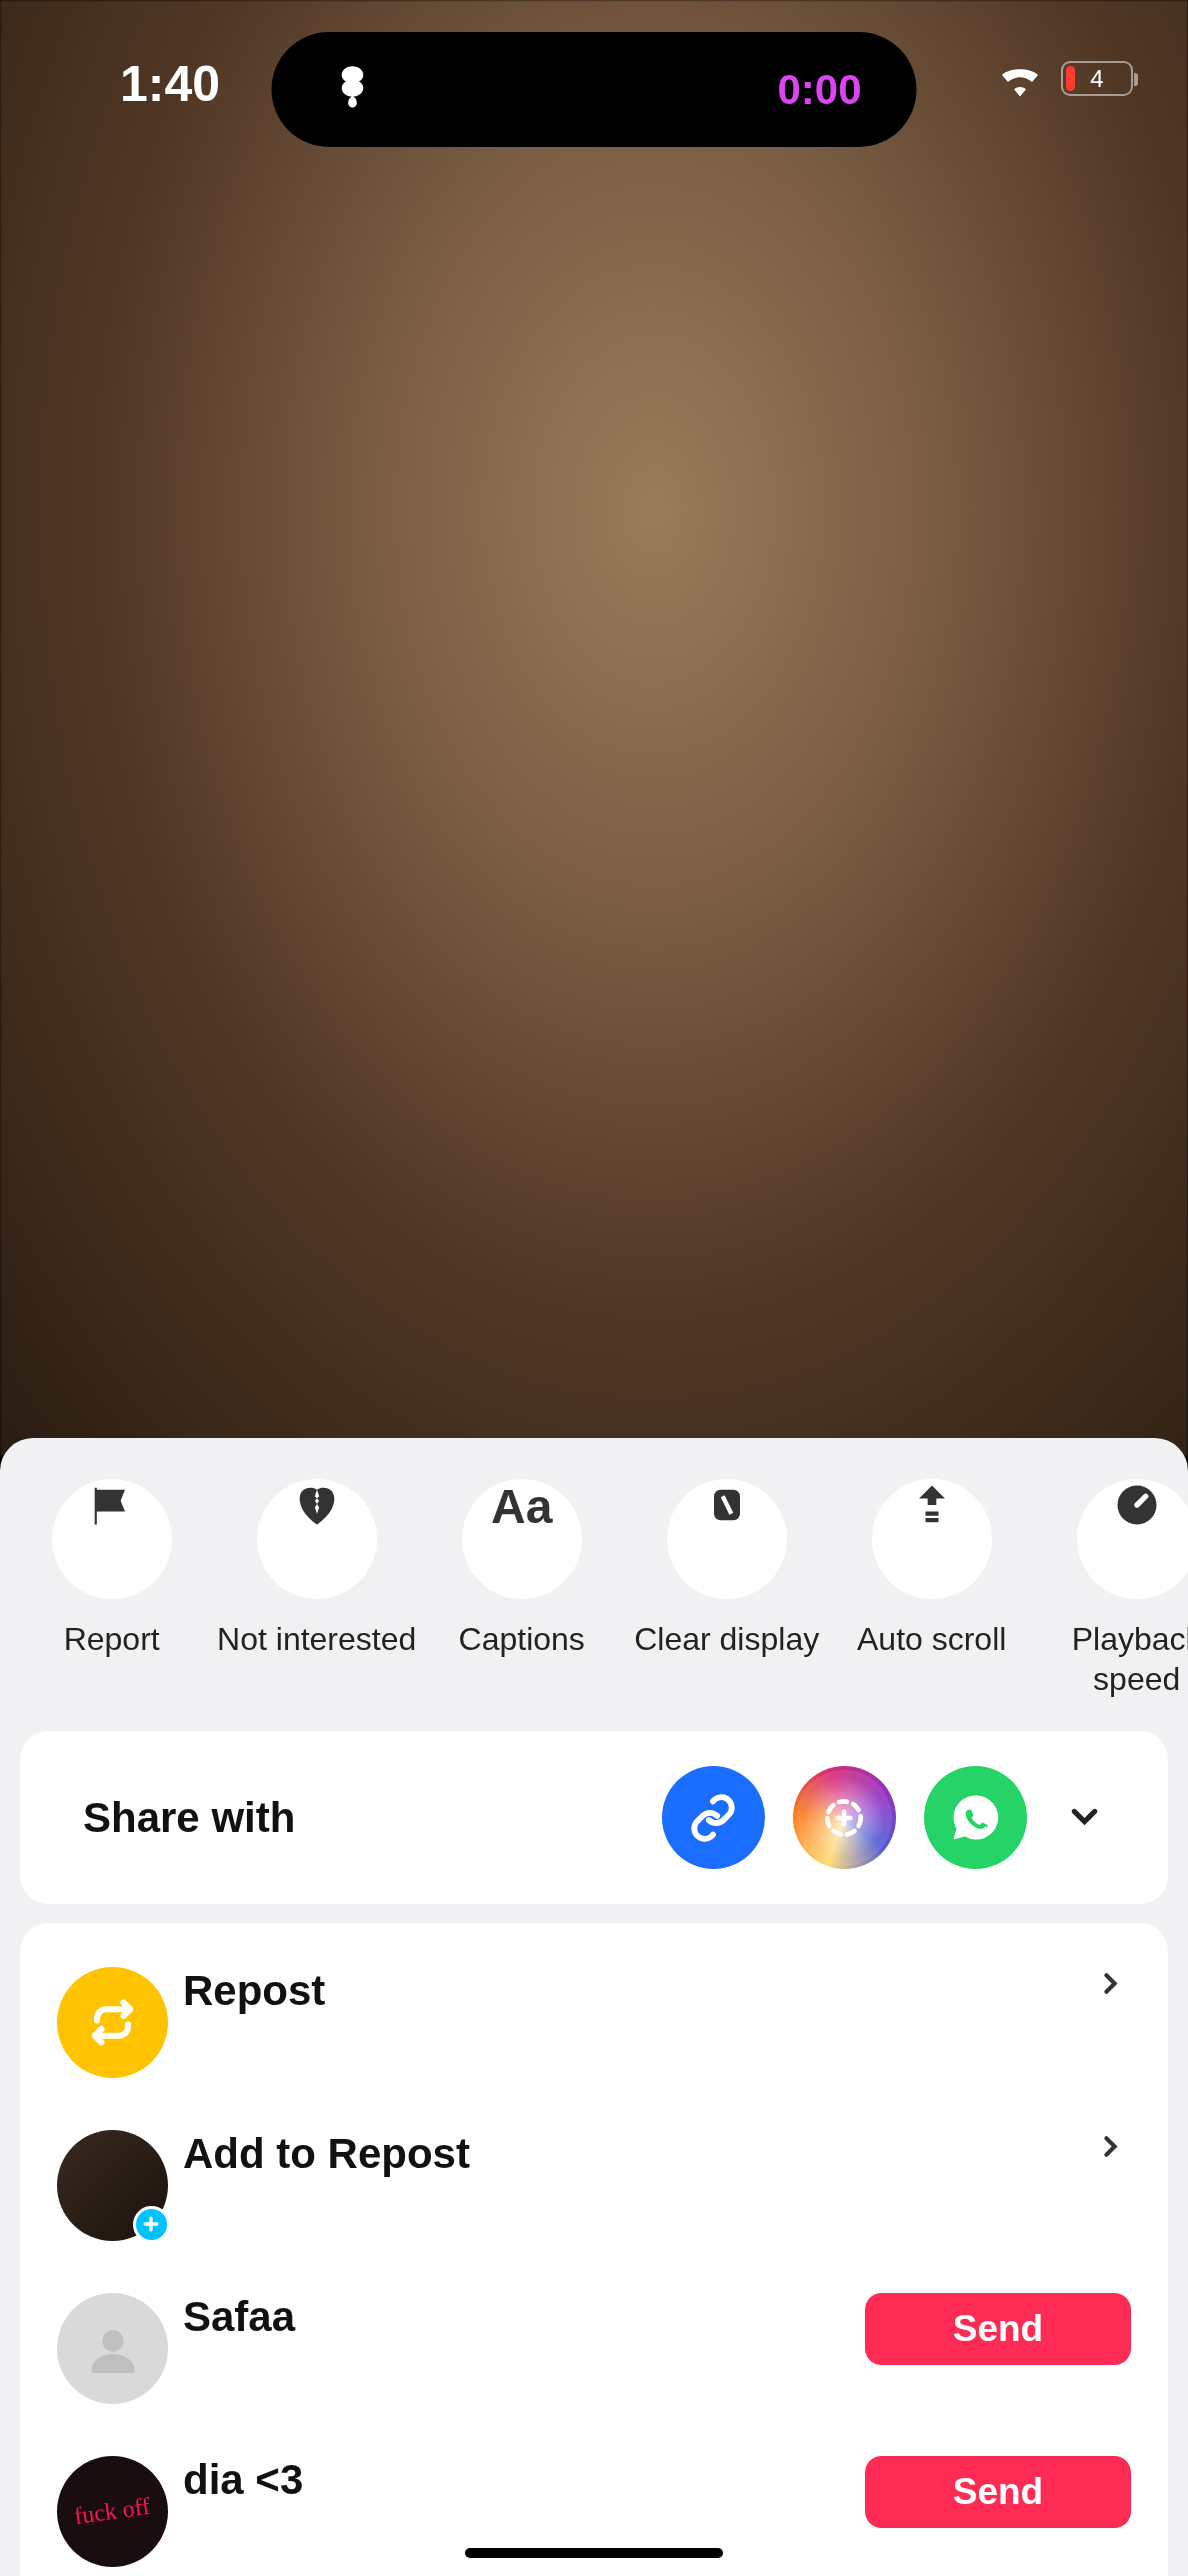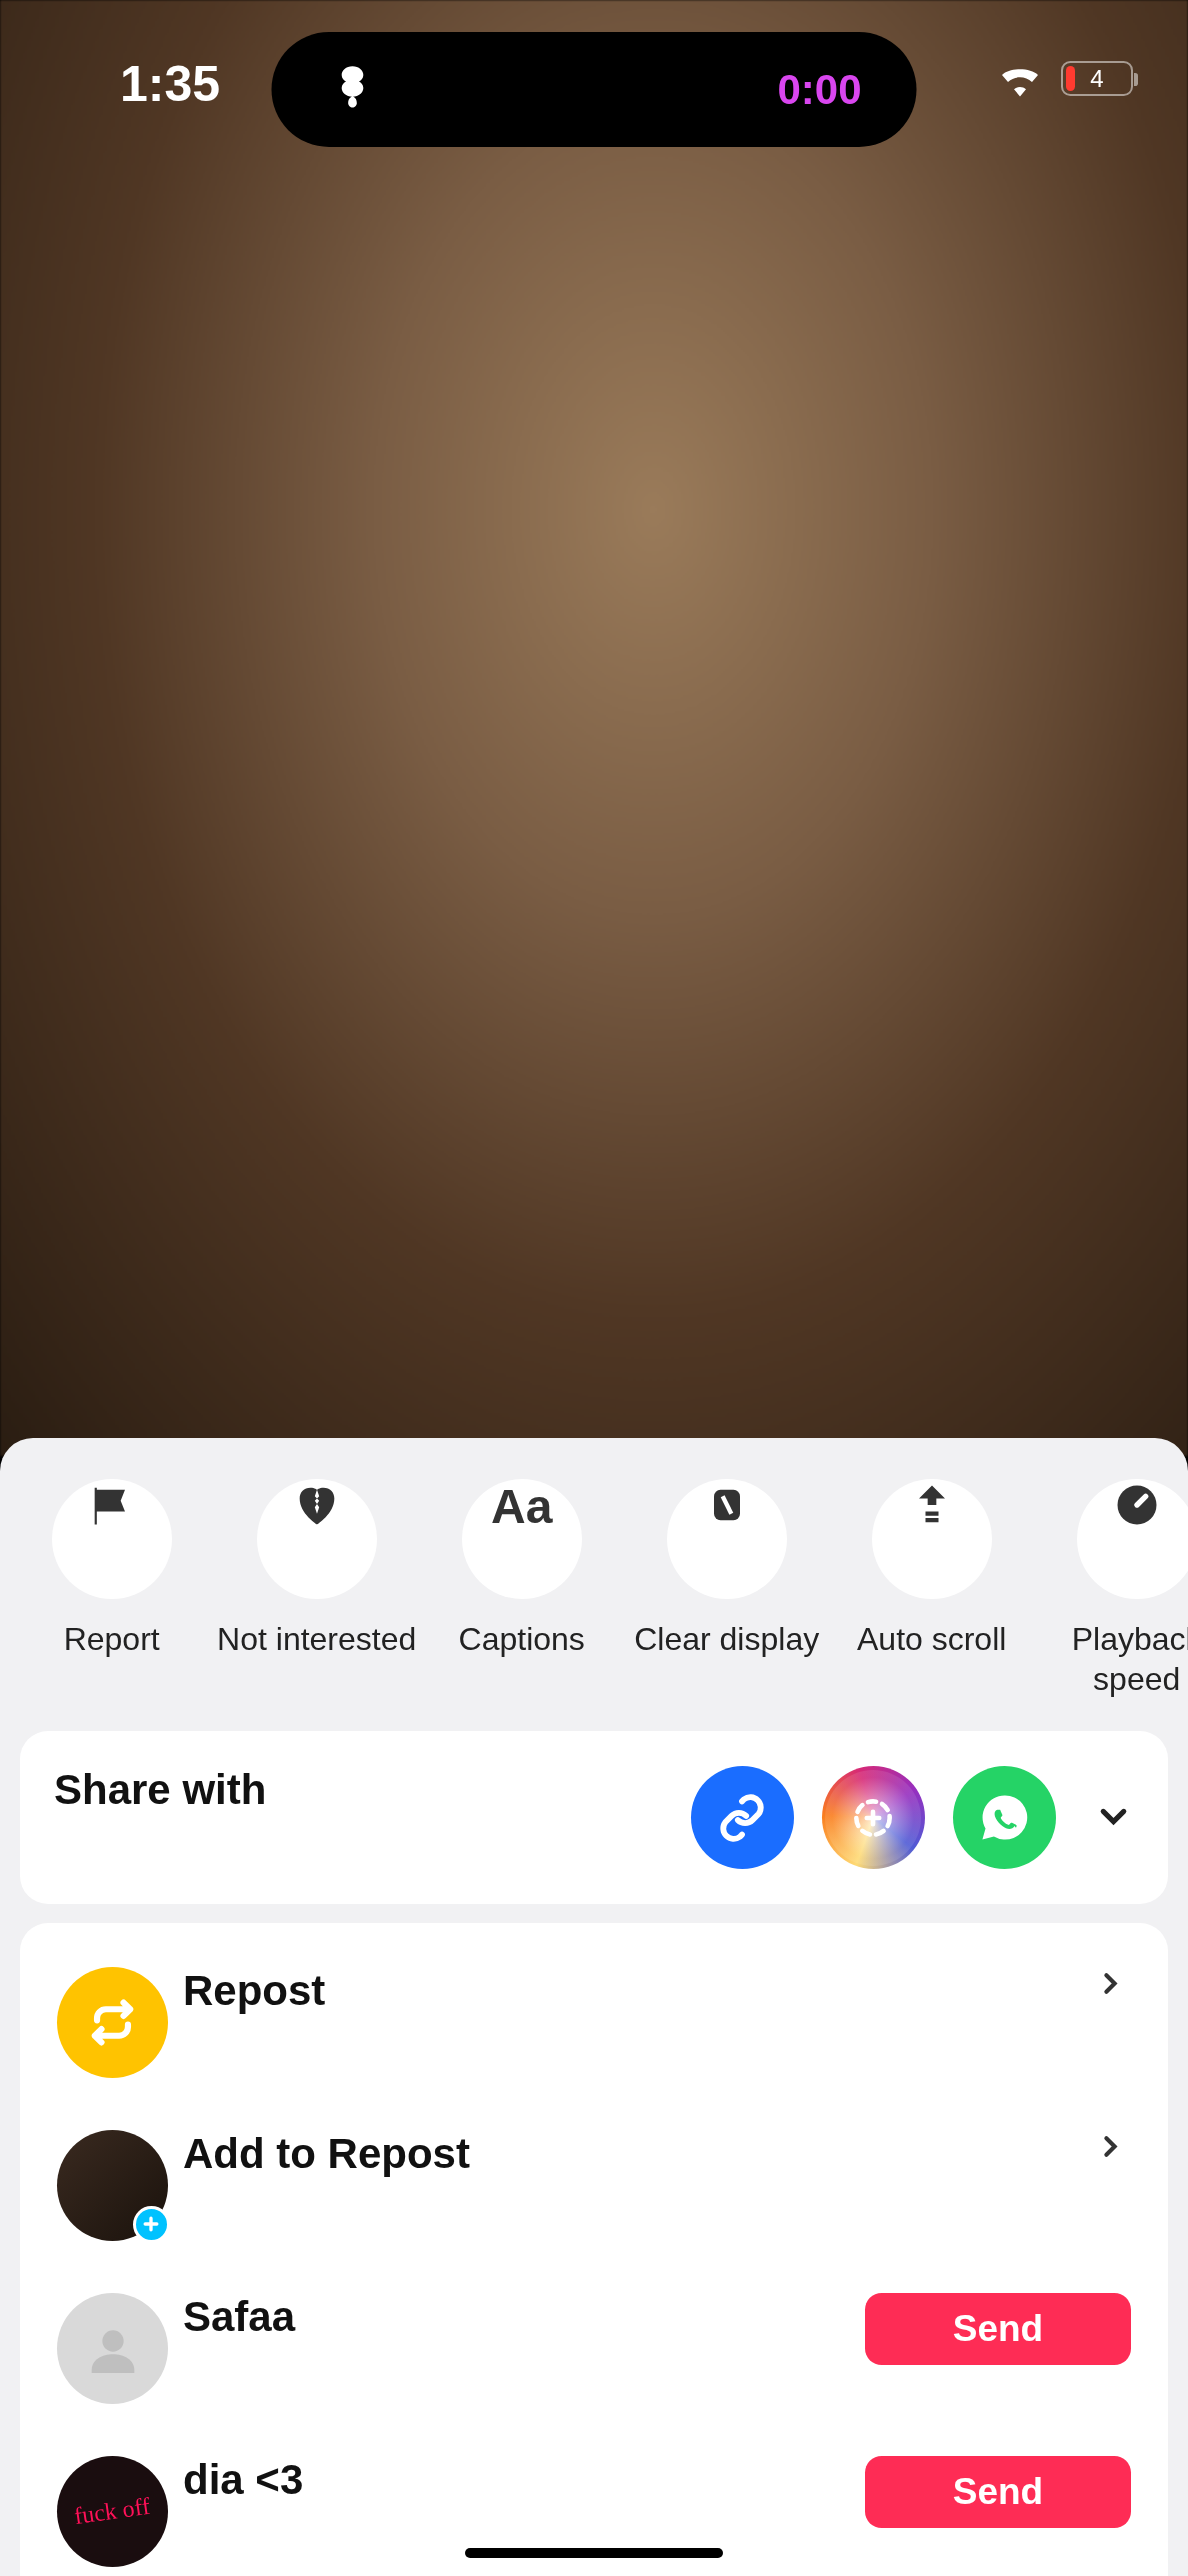--- a/index.html
+++ b/index.html
@@ -61,21 +61,21 @@
     display:flex; justify-content:center;
   }
   .action-circle svg { width: 52px; height: 52px; }
   .action-label { font-size: 32px; color:#222; text-align:center; line-height:1.25; }
 
   
   .card {
     margin: 18.4px 20px; background:#fff; border-radius: 28px; padding: 0;
   }
   .share-row {
-    display:flex; align-items:flex-start; padding: 35px 34px;
+    display:flex; align-items:center; padding: 35px 63px;
   }
   .share-title { font-size: 42px; font-weight: 700; color:#111; flex:1; }
   .share-icons { display:flex; align-items:center; gap: 28px; }
   .sh-circle { width:103px; height:103px; border-radius:50%; display:flex; align-items:center; justify-content:center; }
   .sh-link { background:#1a6dff; }
   .sh-story { background: conic-gradient(from 200deg, #feda75, #fa7e1e, #d62976, #962fbf, #4f5bd5, #feda75); position:relative;}
   .sh-story-inner { width:96px; height:96px; border-radius:50%; background: radial-gradient(circle, rgba(255,255,255,0.7) 0%, rgba(255,255,255,0.1) 60%); display:flex;align-items:center;justify-content:center;}
   .sh-wa { background:#25d366; }
   .chev-down { margin-left: 9.2px; }
 
@@ -102,21 +102,21 @@
 
   
   .home-ind { position:absolute; bottom:18.4px; left:50%; transform:translateX(-50%); width:258px; height:9.2px; background:#000; border-radius:9.2px; z-index:30;}
 </style>
 </head>
 <body>
 
 <div class="video-bg"></div>
 
 <div class="status-bar">
-  <div class="status-time">1:35</div>
+  <div class="status-time">1:40</div>
   <div class="status-right">
     <svg width="48" height="37" viewBox="0 0 24 18" fill="#fff">
         <path d="M12 18l-3-3.6c1.7-1.6 4.3-1.6 6 0L12 18zm-6-7.2l-3-3.6C6.9 3.4 17.1 3.4 21 7.2l-3 3.6c-3.3-3.2-8.7-3.2-12 0z"></path>
       </svg>
     <div class="battery">
       <div class="battery-fill"></div>
       <div class="battery-num">4</div>
     </div>
   </div>
 </div>

